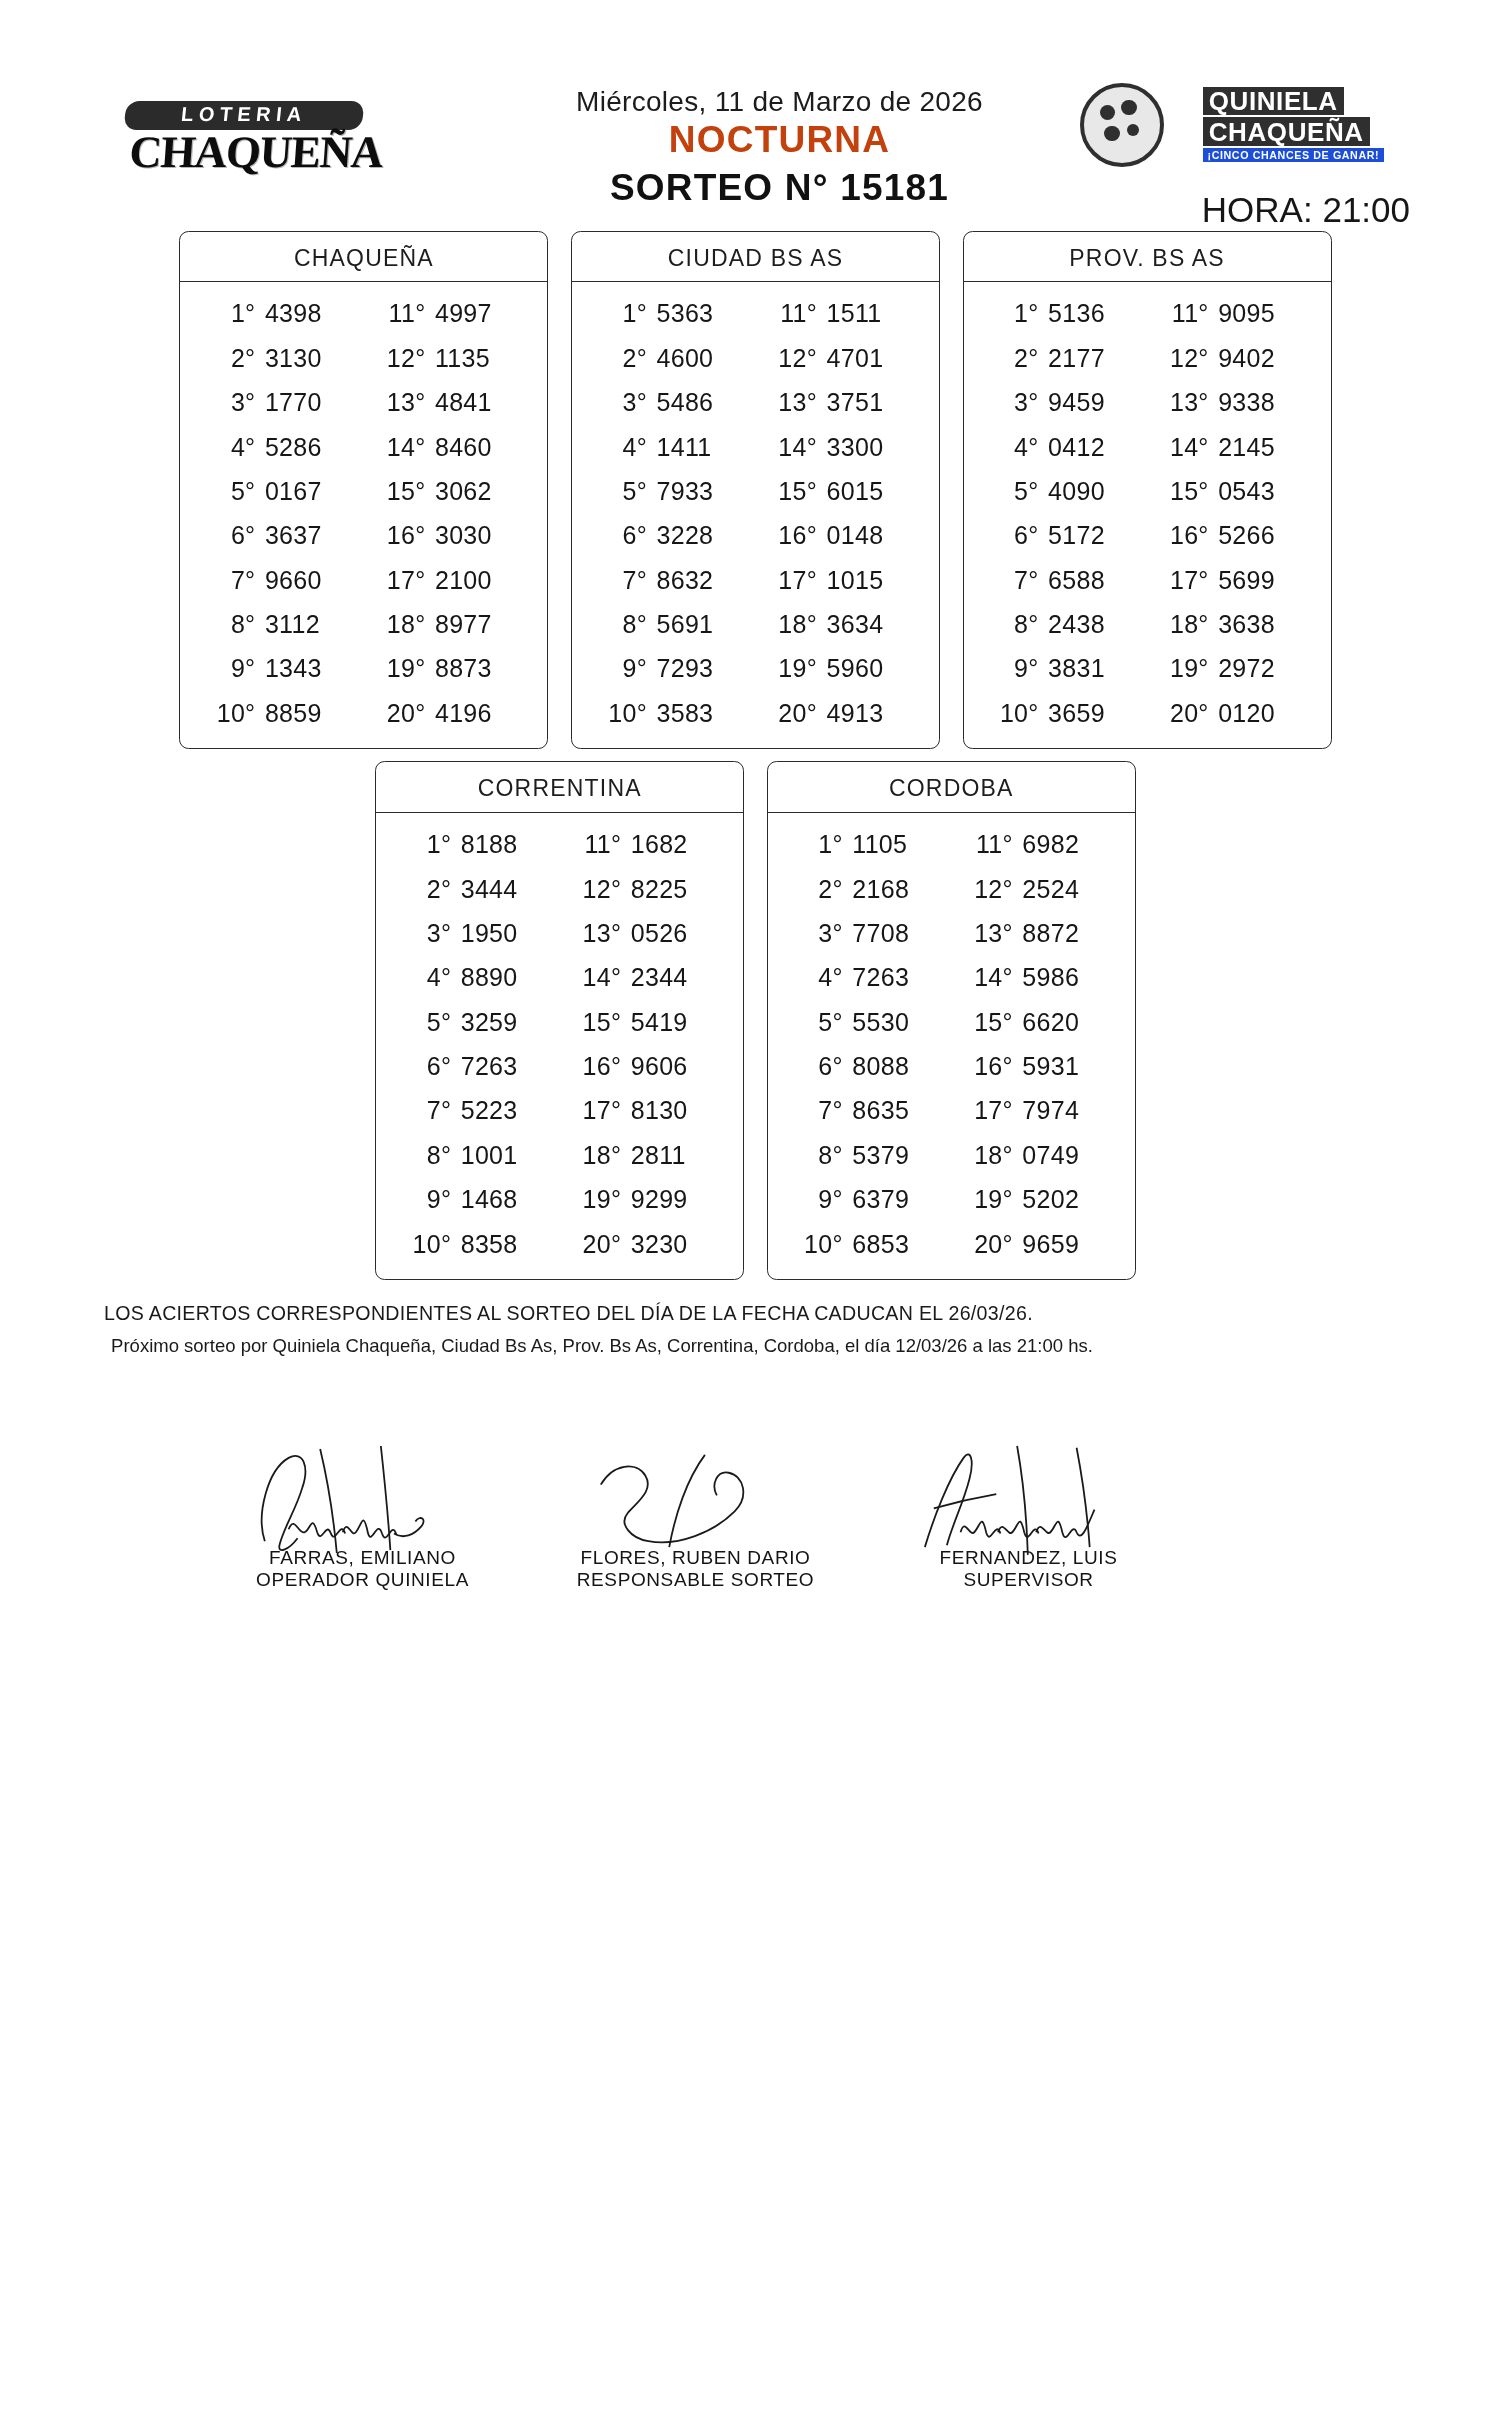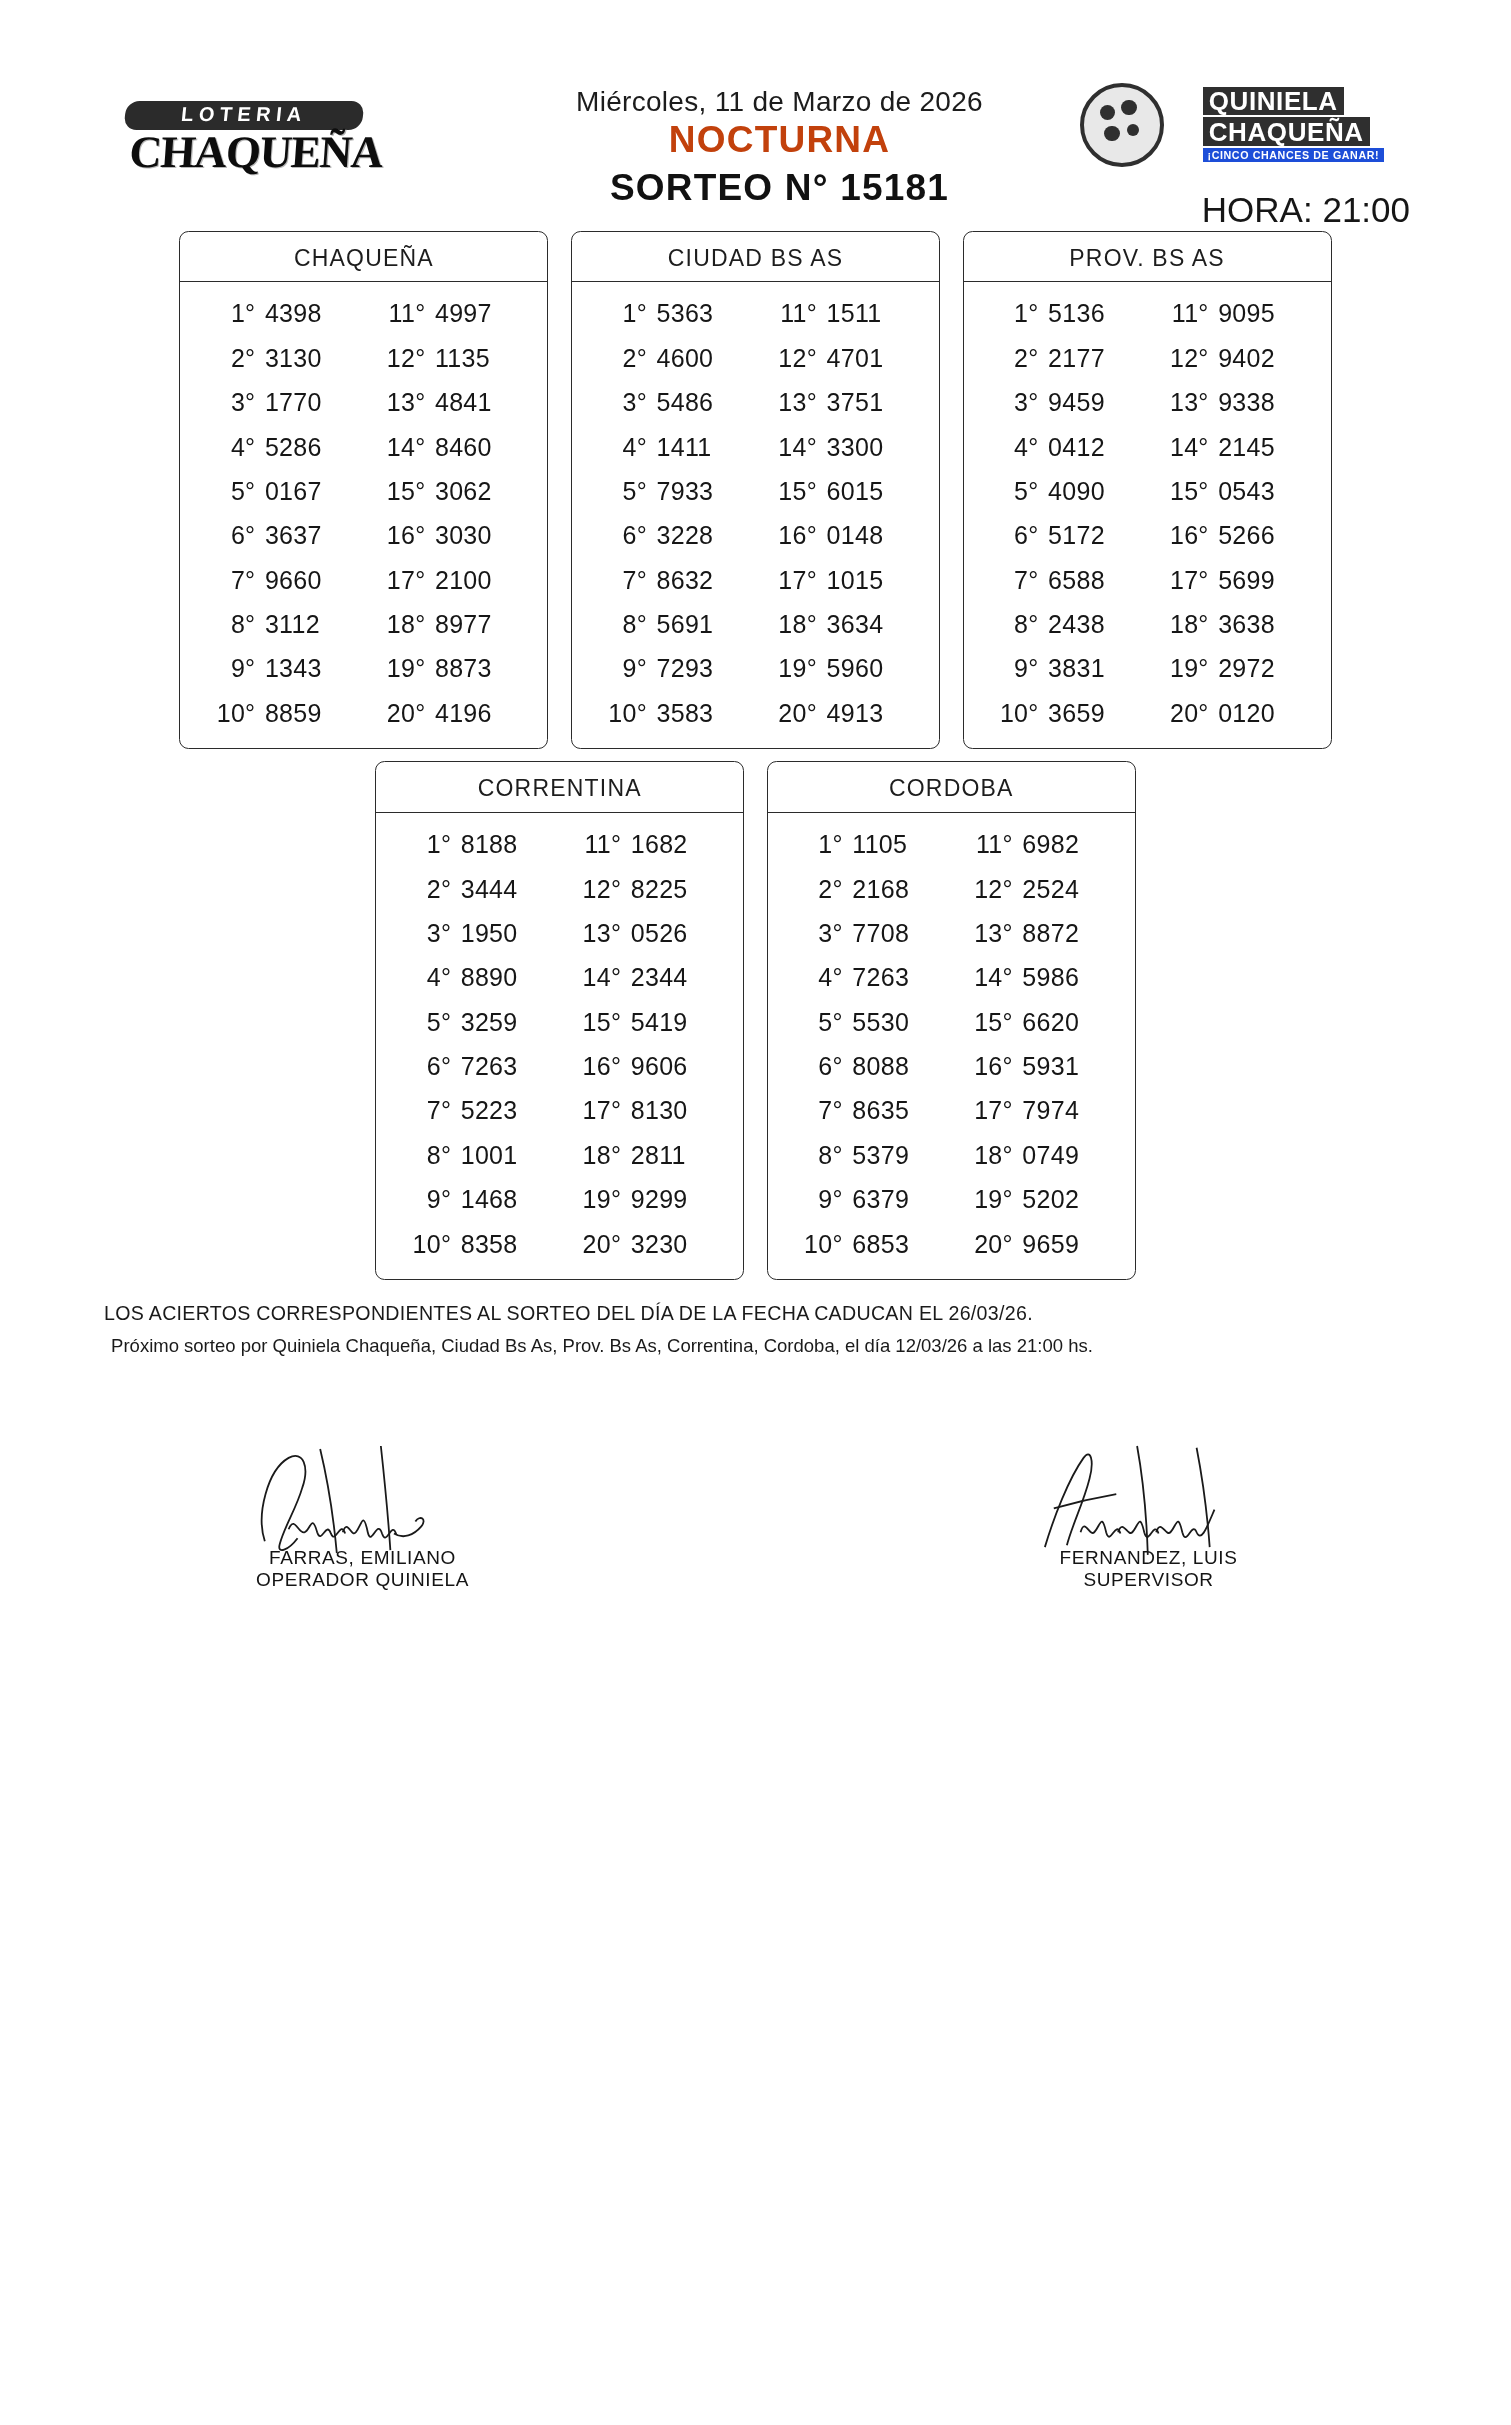--- a/index.html
+++ b/index.html
@@ -225,21 +225,20 @@
   }
   .note-2 {
     font-size: 18.5px;
     color: #1a1a1a;
     padding-left: 7.1px;
   }
 
   
   .signatures {
     display: flex;
-    justify-content: space-between;
     margin-top: 77px;
     padding: 0 196px;
   }
   .sig {
     text-align: center;
     width: 333px;
     position: relative;
   }
   .sig .ink {
     height: 113px;
@@ -848,20 +847,30 @@
           <path d="M186 150 C194 125, 200 160, 208 150 C218 138, 220 112, 228 150 C234 176, 244 126, 252 152 C260 176, 268 128, 276 154"></path>
           <path d="M272 152 C288 162, 305 155, 318 140 C328 128, 316 120, 308 132"></path>
           <path d="M148 10 C160 60, 170 120, 176 185"></path>
           <path d="M250 5 C256 60, 262 120, 266 180"></path>
         </svg>
       </div>
       <div class="name">FARRAS, EMILIANO</div>
       <div class="role">OPERADOR QUINIELA</div>
     </div>
 
+    <div class="sig">
+      <div class="ink">
+        <svg width="262" height="119" viewBox="0 0 440 200" fill="none" stroke="#1a1a1a" stroke-width="3">
+          <path d="M60 70 C80 35, 120 30, 135 55 C150 80, 120 100, 105 118 C90 136, 110 160, 140 165 C190 174, 250 150, 285 115 C310 90, 300 55, 275 50 C255 46, 245 70, 255 88"></path>
+          <path d="M175 175 C185 120, 205 60, 235 20"></path>
+        </svg>
+      </div>
+      <div class="name">FLORES, RUBEN DARIO</div>
+      <div class="role">RESPONSABLE SORTEO</div>
+    </div>
 
     <div class="sig">
       <div class="ink">
         <svg width="262" height="119" viewBox="0 0 440 200" fill="none" stroke="#1a1a1a" stroke-width="3">
           <path d="M45 175 C60 125, 85 60, 110 25 C122 8, 128 30, 120 60 C110 100, 90 140, 82 172"></path>
           <path d="M60 110 C95 100, 130 92, 165 86"></path>
           <path d="M105 150 C112 124, 120 158, 128 150 C138 140, 140 115, 148 150 C155 175, 164 128, 172 152"></path>
           <path d="M168 150 C176 126, 184 158, 192 150 C202 140, 204 115, 212 150 C219 176, 228 128, 236 152"></path>
           <path d="M232 150 C240 126, 248 158, 256 150 C266 140, 268 115, 276 150 C283 176, 292 130, 300 150 C308 168, 318 140, 330 112"></path>
           <path d="M200 5 C210 60, 216 125, 218 188"></path>

